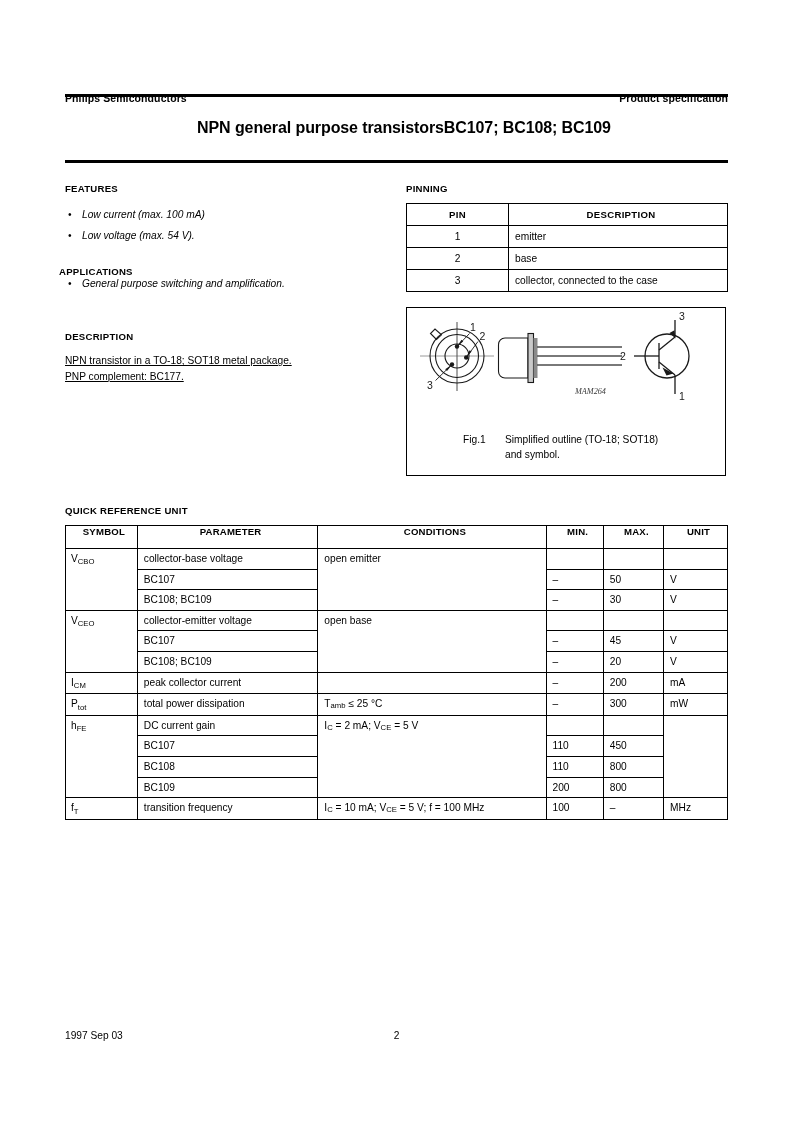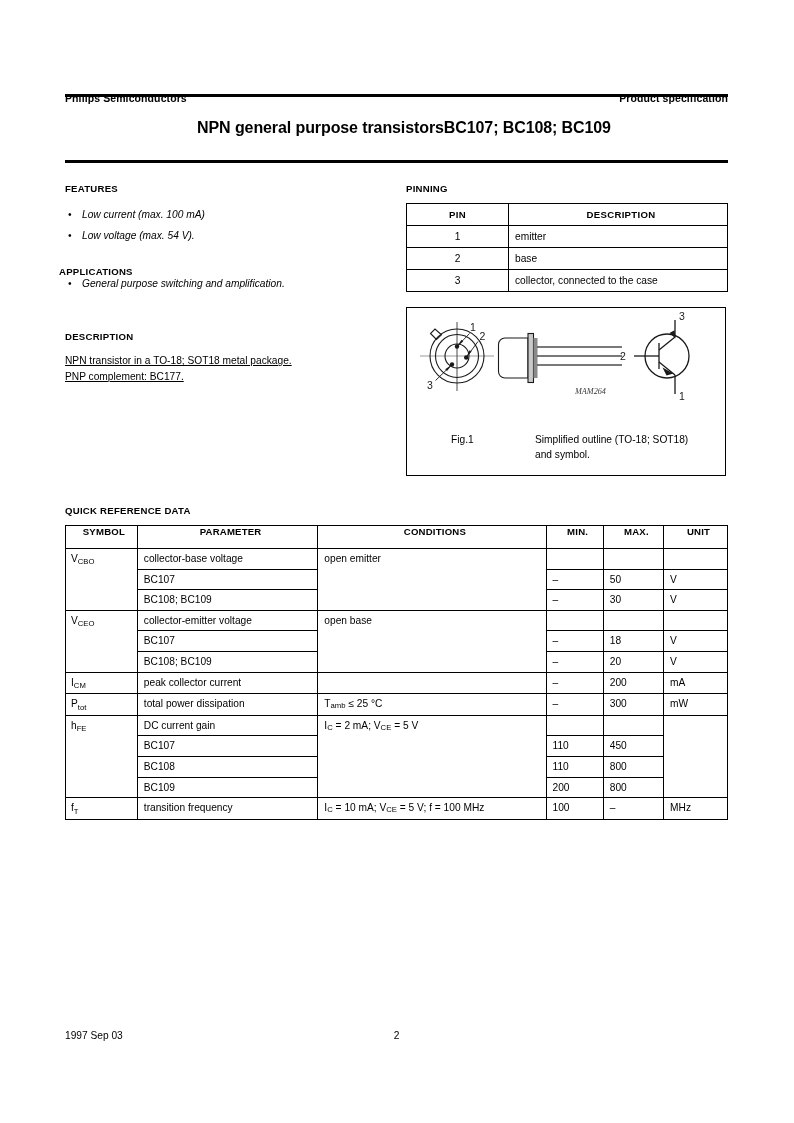--- a/index.html
+++ b/index.html
@@ -134,27 +134,26 @@
     background: #fff;
   }
   #figure-art {
     position: absolute;
     left: 0; top: 0;
     width: 318px;
     height: 120px;
   }
   .fig-cap {
     position: absolute;
-    left: 44px;
+    left: 56px;
     top: 124px;
     width: 265px;
     font-size: 10.2px;
     line-height: 15px;
     display: flex;
-    gap: 42px;
   }
   .fig-cap .lbl { width: 42px; flex: none; }
   .fig-cap .txt { }
 
   
   #qrd-table {
     left: 65px;
     top: 525px;
     width: 663px;
   }
@@ -323,21 +322,21 @@
 
     <div class="fig-cap">
       <span class="lbl">Fig.1</span>
       <span class="txt">
         <span>Simplified outline (TO-18; SOT18)</span><br>
         <span>and symbol.</span>
       </span>
     </div>
   </div>
 
-  <div class="sec-h" style="left:65px; top:505px;">QUICK REFERENCE DATA</div>
+  <div class="sec-h" style="left:65px; top:505px;">QUICK REFERENCE UNIT</div>
 
   <table class="dt" id="qrd-table">
     <thead>
       <tr>
         <th class="col-sym">SYMBOL</th>
         <th class="col-par">PARAMETER</th>
         <th class="col-cond">CONDITIONS</th>
         <th class="col-min">MIN.</th>
         <th class="col-max">MAX.</th>
         <th class="col-unit">UNIT</th>
@@ -374,21 +373,21 @@
         </td>
         <td class="col-par">collector-emitter voltage</td>
         <td class="col-cond" rowspan="3">open base</td>
         <td class="col-min"></td>
         <td class="col-max"></td>
         <td class="col-unit"></td>
       </tr>
       <tr>
         <td class="col-par indent">BC107</td>
         <td class="col-min">–</td>
-        <td class="col-max">18</td>
+        <td class="col-max">45</td>
         <td class="col-unit">V</td>
       </tr>
       <tr>
         <td class="col-par indent">BC108; BC109</td>
         <td class="col-min">–</td>
         <td class="col-max">20</td>
         <td class="col-unit">V</td>
       </tr>
 
       <tr>

